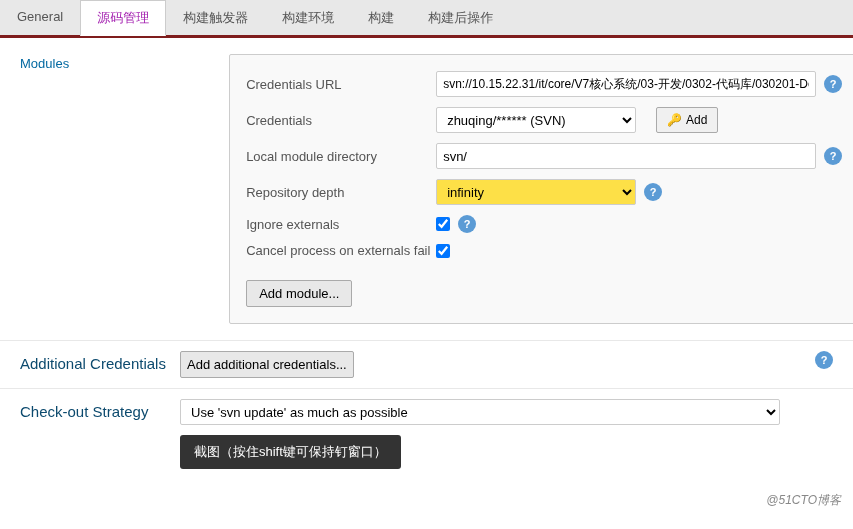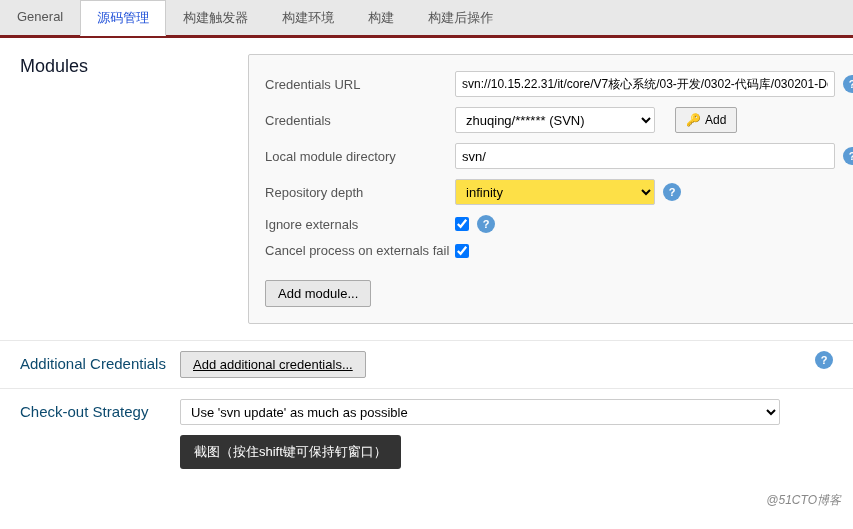--- a/index.html
+++ b/index.html
@@ -23,33 +23,33 @@
       border: 1px solid transparent;
       border-bottom: none;
       color: #555;
       background: transparent;
       font-size: 13px;
     }
     .tab.active {
       background: #fff;
       border: 1px solid #ccc;
       border-bottom: 1px solid #fff;
-      color: #1d4ed8;
+      color: #a21caf;
       margin-bottom: -1px;
     }
 
     
     .content {
       background: #fff;
       padding: 0;
     }
 
     .section-label {
-      font-size: 18px;
-      color: #0f172a;
+      font-size: 13px;
+      color: #0369a1;
       font-weight: normal;
       width: 140px;
       display: inline-block;
       vertical-align: top;
       padding-top: 2px;
     }
 
     
     .modules-box {
       border: 1px solid #ccc;
@@ -203,27 +203,26 @@
       line-height: 1.5;
     }
 
     .modules-top {
       display: flex;
       align-items: flex-start;
       padding: 16px 20px;
     }
 
     .add-credentials-btn {
-      padding: 5px 12px;
+      padding: 5px 6px;
       background: #e8e8e8;
       border: 1px solid #aaa;
       border-radius: 2px;
       font-size: 13px;
       cursor: pointer;
-      text-decoration: underline;
     }
 
     .quiet-row {
       display: flex;
       align-items: center;
       padding: 10px 20px;
       border-top: 1px solid #e8e8e8;
       gap: 8px;
     }
 

